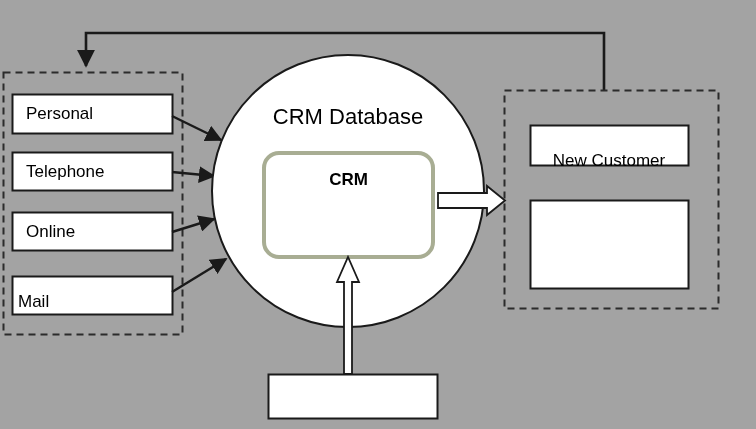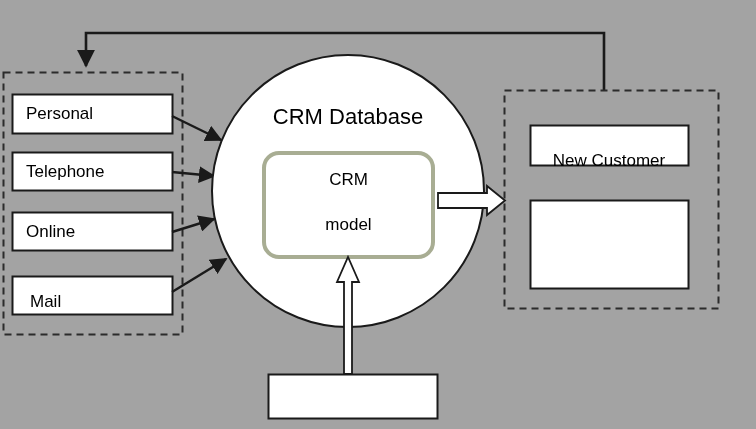--- a/index.html
+++ b/index.html
@@ -41,21 +41,21 @@
     font-size: 17px;
     justify-content: center;
   }
   .circle-title {
     font-size: 22px;
     justify-content: center;
     text-align: center;
   }
   .model-text {
     font-size: 17px;
-    font-weight: normal;
+    font-weight: bold;
     justify-content: center;
   }
 </style>
 </head>
 <body>
 
 <div id="canvas">
 
   <svg id="vector-layer" viewBox="0 0 756 429" xmlns="http://www.w3.org/2000/svg">
     <defs>
@@ -97,26 +97,25 @@
     <rect x="530.5" y="125.5" width="158" height="40" fill="#ffffff" stroke="#1a1a1a" stroke-width="2"></rect>
     <rect x="530.5" y="200.5" width="158" height="88" fill="#ffffff" stroke="#1a1a1a" stroke-width="2"></rect>
   </svg>
 
   <div class="node-label box-label" style="left:12px; top:94px; width:160px; height:40px;">Personal</div>
 
   <div class="node-label box-label" style="left:12px; top:152px; width:160px; height:39px;">Telephone</div>
 
   <div class="node-label box-label" style="left:12px; top:212px; width:160px; height:39px;">Online</div>
 
-  <div class="node-label box-label" style="left:16px; top:276px; width:160px; height:52px;">Mail</div>
+  <div class="node-label box-label" style="left:4px; top:276px; width:160px; height:52px;">Mail</div>
 
   <div class="node-label circle-title" style="left:248px; top:104px; width:200px; height:26px;">CRM Database</div>
 
   <div class="node-label model-text" style="left:264px; top:168px; width:169px; height:24px;">CRM</div>
 
-  <div class="node-label model-text" style="left:264px; top:213px; width:169px; height:24px;">model</div>
 
   <div class="node-label box-label-center" style="left:530px; top:125px; width:158px; height:40px;margin-top:16px;">New Customer</div>
 
 
 
 
 </div>
 
 </body></html>

